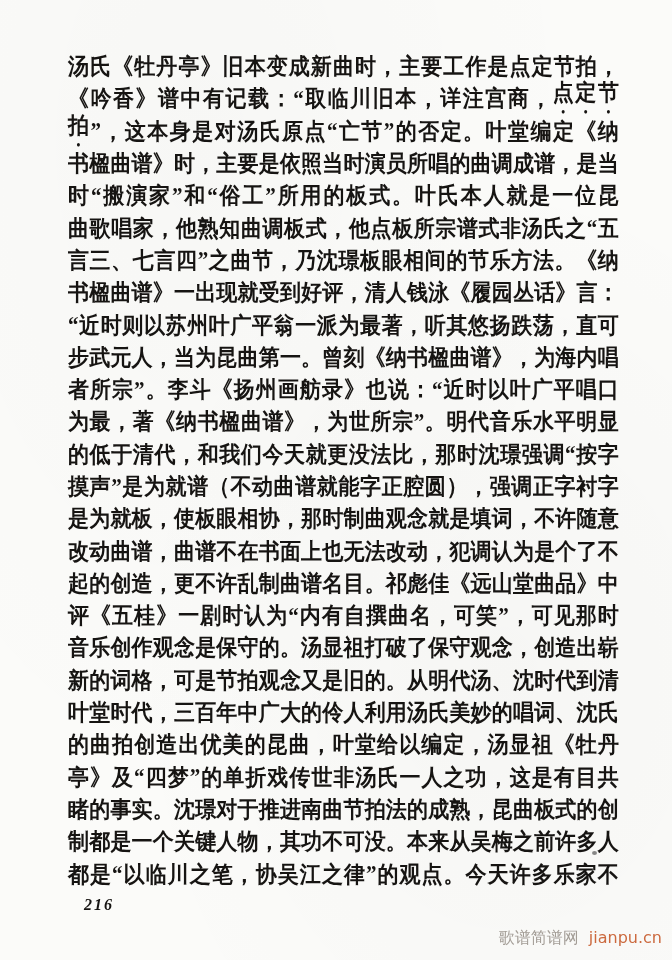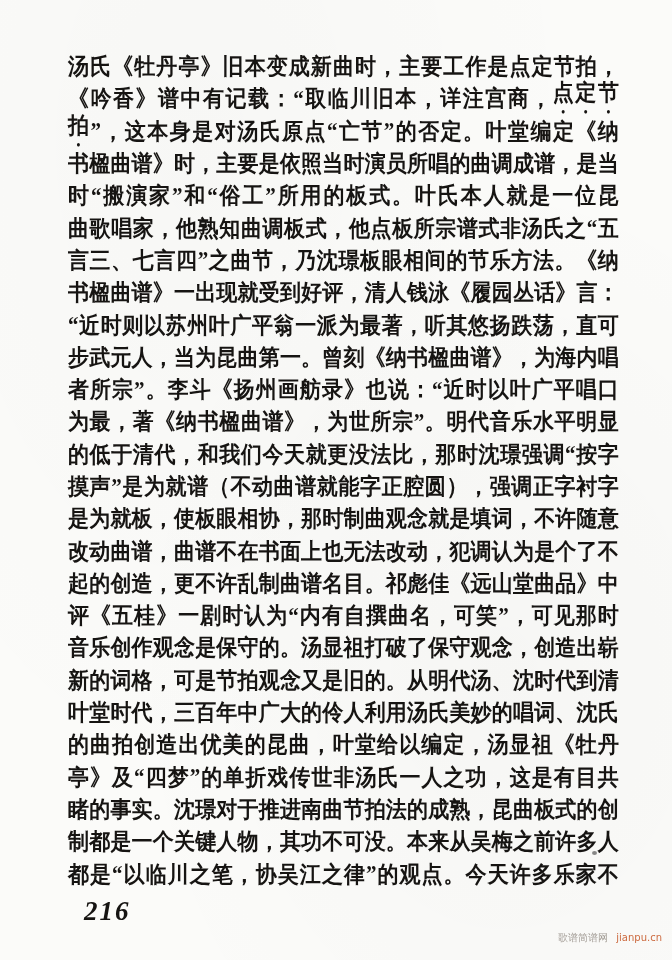--- a/index.html
+++ b/index.html
@@ -42,32 +42,32 @@
   .emph {
     -webkit-text-emphasis: filled dot;
     -webkit-text-emphasis-position: under;
     text-emphasis: filled dot;
     text-emphasis-position: under right;
   }
   .page-number {
     position: absolute;
     left: 84px;
     top: 896px;
-    font-size: 27px;
+    font-size: 16px;
     font-style: italic;
     font-weight: 600;
     letter-spacing: 2px;
     color: var(--ink, #161412);
   }
   .watermark {
     position: absolute;
     right: 10px;
     top: 929px;
     font-family: "DejaVu Sans", "Liberation Sans", sans-serif;
-    font-size: 10px;
+    font-size: 16px;
     line-height: 18px;
     white-space: nowrap;
   }
   .wm-name { color: var(--watermark-gray, #a39d96); }
   .wm-url  { color: var(--watermark-accent, #cc6a3f); margin-left: 5px; }
   .artifact-dot {
     position: absolute;
     left: 592px;
     top: 851px;
     width: 5px;

